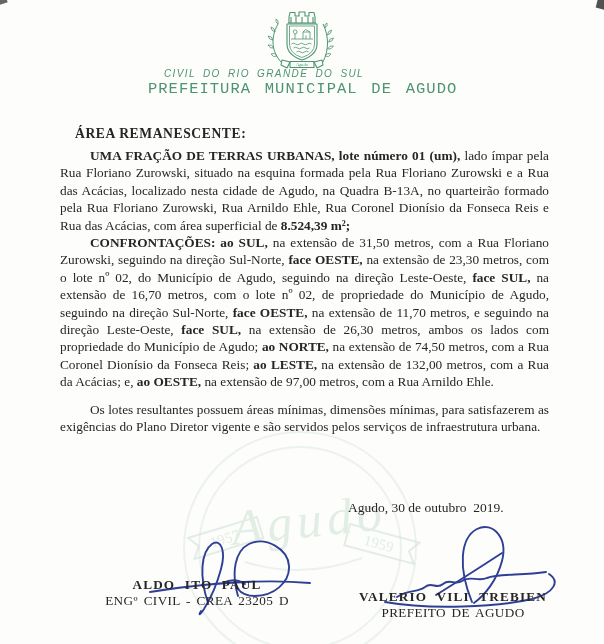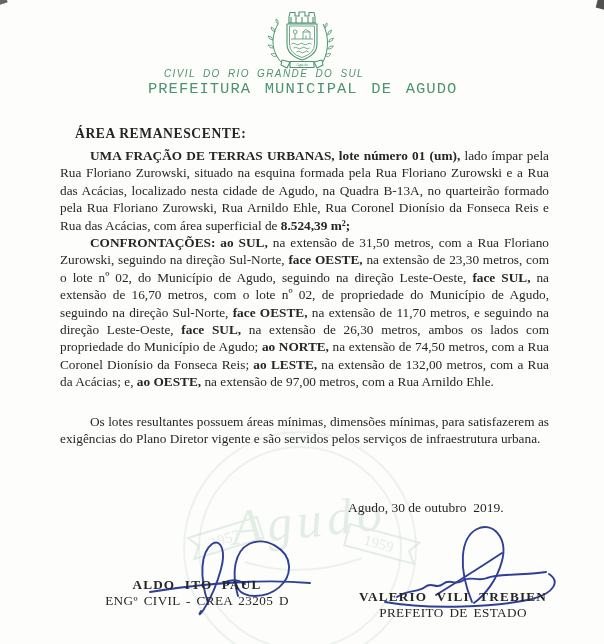--- a/index.html
+++ b/index.html
@@ -31,21 +31,21 @@
   
   .doc-heading{
     position:absolute;left:62px;top:126px;
     font-weight:bold;font-size:13.6px;letter-spacing:.6px;margin-left:13px;
   }
   .doc-body{
     position:absolute;left:60px;top:147px;width:489px;
     font-size:13.3px;line-height:17.4px;text-align:justify;
   }
   .doc-body p{margin:0;text-indent:30px;}
-  .doc-body p.gap{margin-top:22px;}
+  .doc-body p.gap{margin-top:10px;}
   .date-line{
     position:absolute;left:348px;top:500px;
     font-size:13.5px;white-space:pre;
   }
   
   .sig-ink{position:absolute;left:60px;top:520px;width:520px;height:110px;color:var(--c-blue,#2f3f96);pointer-events:none;}
   .sig-block{position:absolute;text-align:center;line-height:16px;}
   .sig-block.left{left:88px;top:577px;width:218px;}
   .sig-block.right{left:343px;top:589px;width:220px;}
   .sig-name{font-weight:bold;font-size:13.2px;letter-spacing:1.2px;word-spacing:5px;white-space:nowrap;}
@@ -140,16 +140,16 @@
       </g>
     </g>
   </svg>
 
   <div class="sig-block left">
     <div class="sig-name">ALDO ITO PAUL</div>
     <div class="sig-title">ENGº CIVIL - CREA 23205 D</div>
   </div>
   <div class="sig-block right">
     <div class="sig-name">VALERIO VILI TREBIEN</div>
-    <div class="sig-title">PREFEITO  DE ESTADO</div>
+    <div class="sig-title">PREFEITO  DE AGUDO</div>
   </div>
 
 </div>
 
 </body></html>

